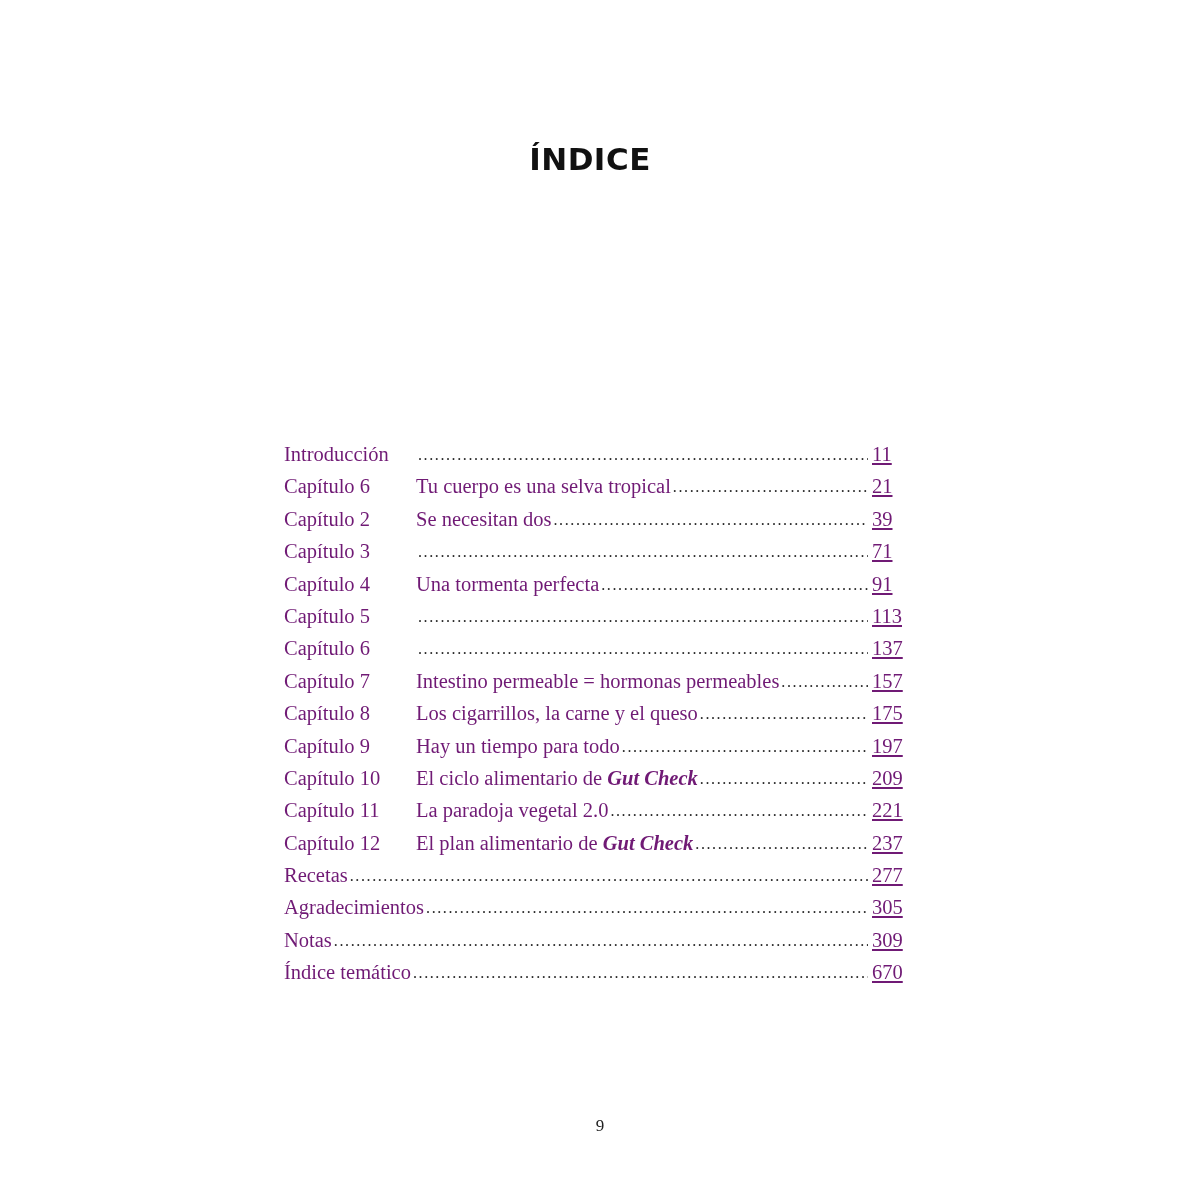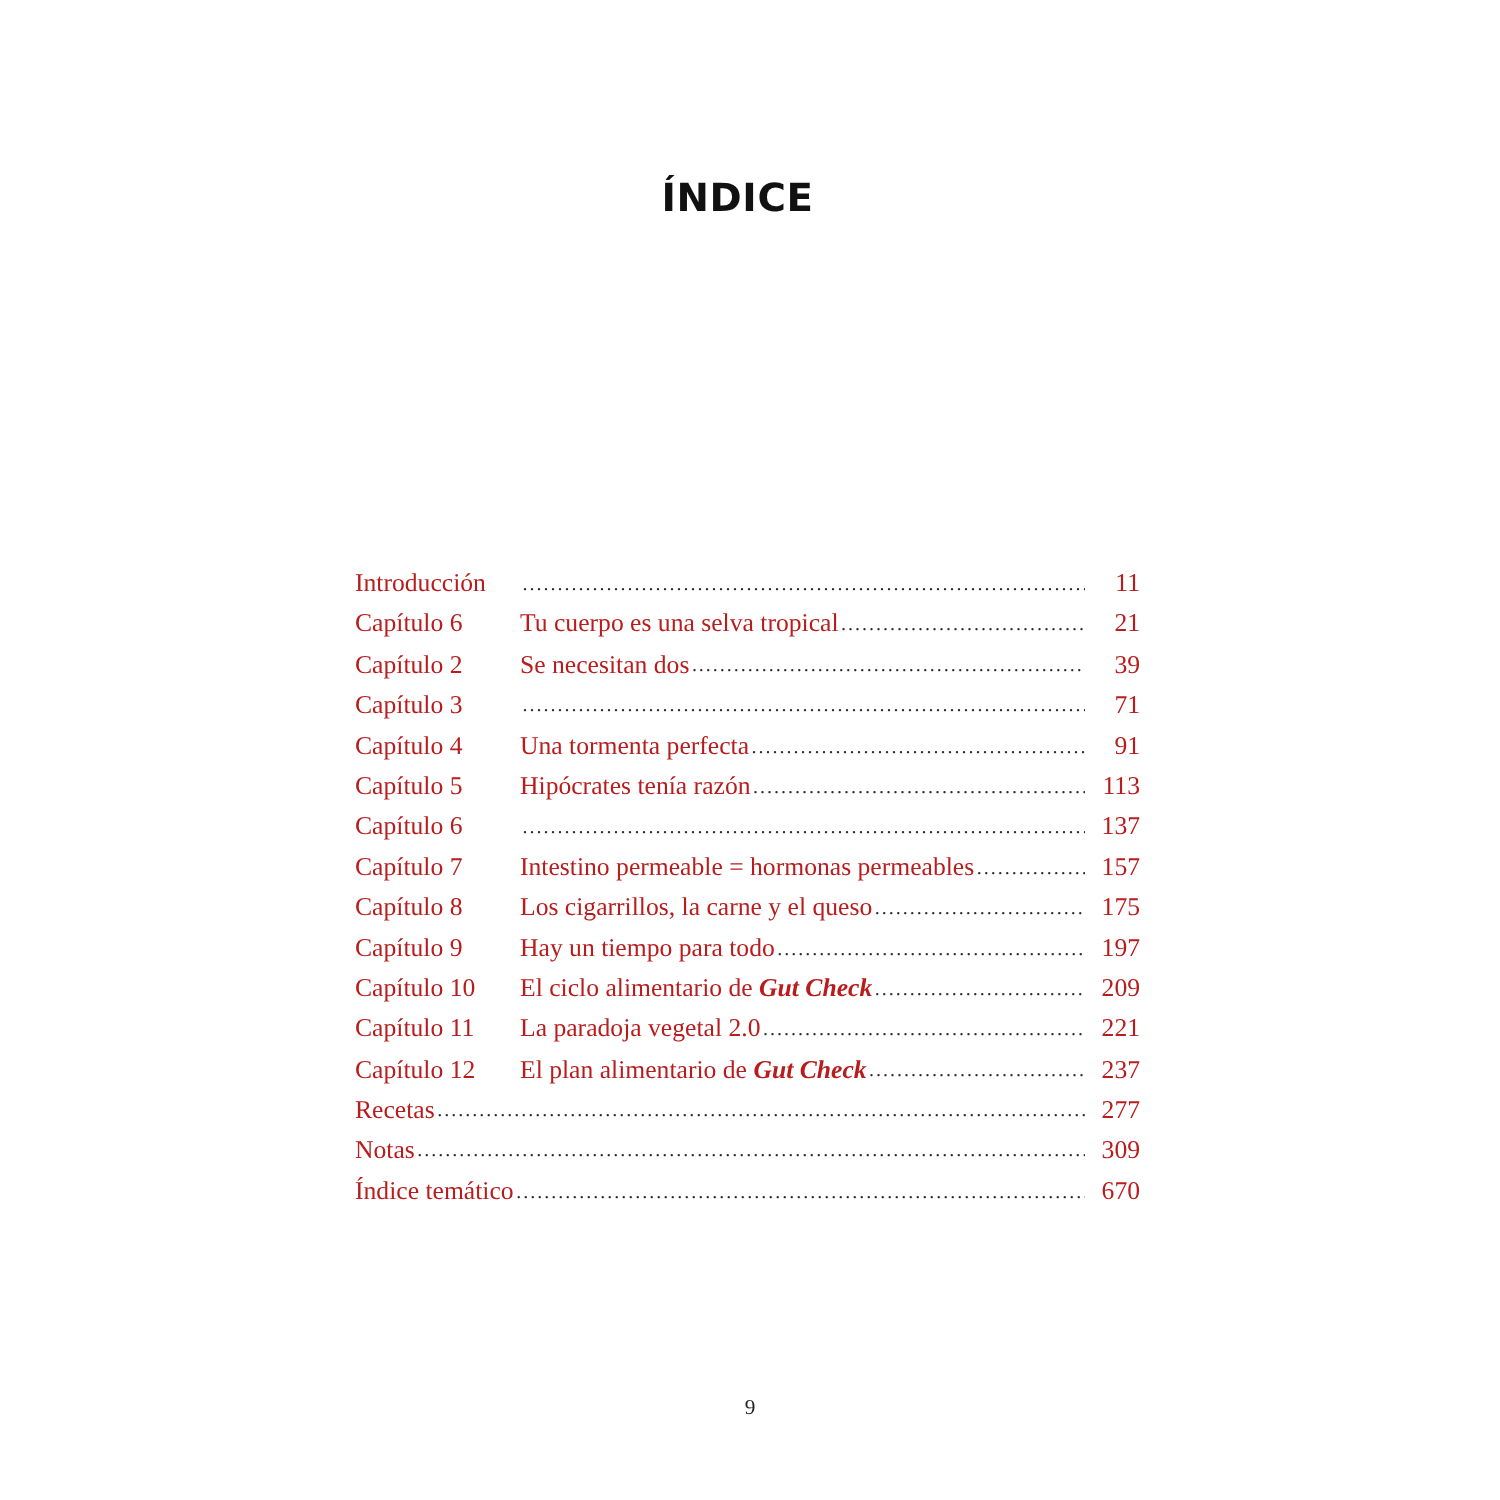--- a/index.html
+++ b/index.html
@@ -22,25 +22,25 @@
       text-align: center;
       font-family: "DejaVu Sans", sans-serif;
       font-weight: bold;
       font-size: 31px;
       letter-spacing: 0.5px;
       color: #111111;
     }
     .toc {
       position: absolute;
       left: 284px;
-      top: 451px;
+      top: 438px;
       width: 628px;
       font-family: "Liberation Serif", serif;
       font-size: 20.5px;
-      color: #b91c1c;
+      color: #701a75;
     }
     .toc-row {
       display: flex;
       align-items: baseline;
       height: 32.4px;
       line-height: 32.4px;
       white-space: nowrap;
     }
     .toc-label {
       width: 132px;
@@ -63,21 +63,21 @@
       color: #2a2a2a;
       position: relative;
       top: -1px;
     }
     .toc-leader::before {
       content: "........................................................................................................................................................................................";
     }
     .toc-page {
       flex: 0 0 40px;
       width: 40px;
-      text-align: right;
+      text-decoration: underline;
     }
     .page-number {
       position: absolute;
       top: 1116px;
       left: 0;
       width: 1200px;
       text-align: center;
       font-family: "Liberation Serif", serif;
       font-size: 17px;
       color: #222222;
@@ -118,21 +118,20 @@
 
   <div class="toc-row">
     <span class="toc-label">Capítulo 4</span>
     <span class="toc-title">Una tormenta perfecta</span>
     <span class="toc-leader"></span>
     <span class="toc-page">91</span>
   </div>
 
   <div class="toc-row">
     <span class="toc-label">Capítulo 5</span>
-    <span class="toc-title">Hipócrates tenía razón</span>
     <span class="toc-leader"></span>
     <span class="toc-page">113</span>
   </div>
 
   <div class="toc-row">
     <span class="toc-label">Capítulo 6</span>
     <span class="toc-leader"></span>
     <span class="toc-page">137</span>
   </div>
 
@@ -177,20 +176,25 @@
     <span class="toc-leader"></span>
     <span class="toc-page">237</span>
   </div>
 
   <div class="toc-row">
     <span class="toc-title">Recetas</span>
     <span class="toc-leader"></span>
     <span class="toc-page">277</span>
   </div>
 
+  <div class="toc-row">
+    <span class="toc-title">Agradecimientos</span>
+    <span class="toc-leader"></span>
+    <span class="toc-page">305</span>
+  </div>
 
   <div class="toc-row">
     <span class="toc-title">Notas</span>
     <span class="toc-leader"></span>
     <span class="toc-page">309</span>
   </div>
 
   <div class="toc-row">
     <span class="toc-title">Índice temático</span>
     <span class="toc-leader"></span>

